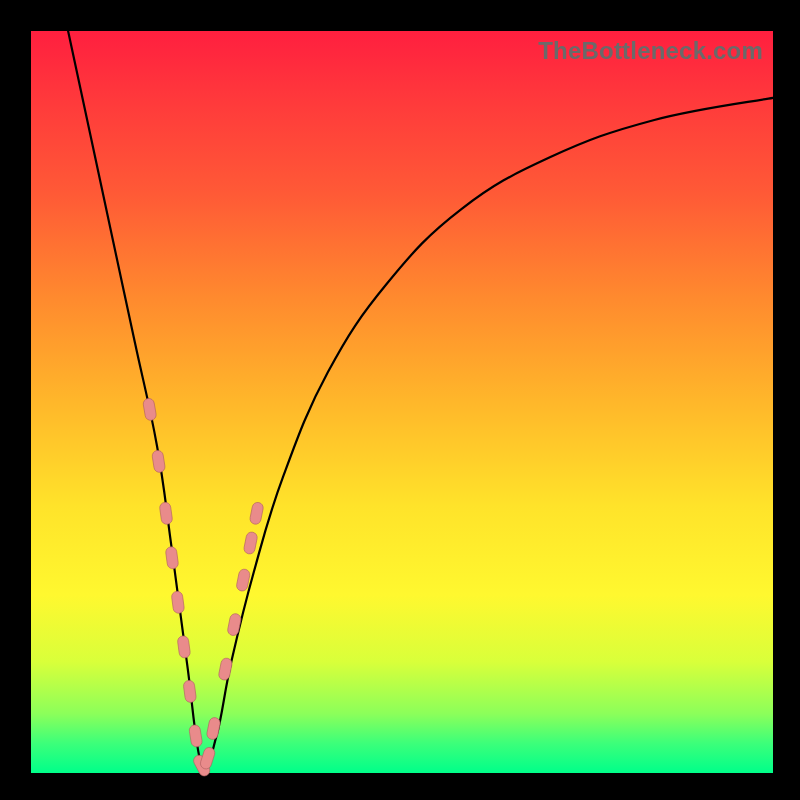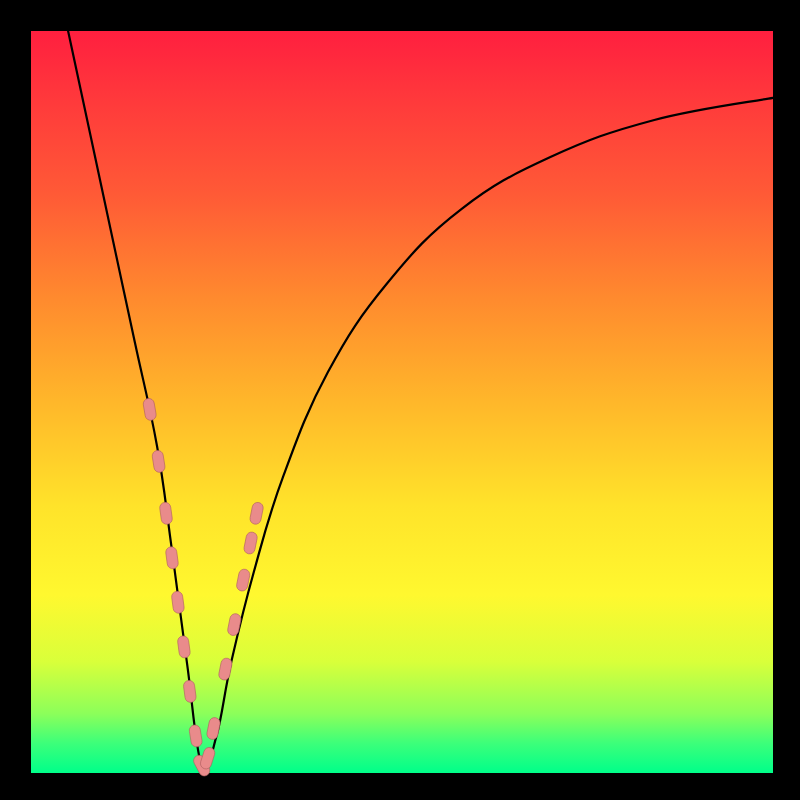--- a/index.html
+++ b/index.html
@@ -60,20 +60,21 @@
     stroke: #b06060;
     stroke-width: 0.6;
   }
 </style>
 </head>
 <body>
 
 <div class="frame">
   <div class="plot-area">
 
+    <span class="watermark">TheBottleneck.com</span>
 
     <svg class="curve" viewBox="0 0 742 742">
       <path id="curve-path" class="curve-path" d="M 37.1 0.0 C 41.6 20.8, 50.5 62.3, 59.4 103.9 C 68.3 145.4, 72.7 166.2, 81.6 207.8 C 90.5 249.3, 95.0 270.1, 103.9 311.6 C 112.8 353.2, 118.7 374.0, 126.1 415.5 C 133.6 457.1, 135.0 476.4, 141.0 519.4 C 146.9 562.4, 149.9 587.7, 155.8 630.7 C 161.8 673.7, 164.7 719.7, 170.7 734.6 C 176.6 749.4, 179.6 725.7, 185.5 704.9 C 191.4 684.1, 192.9 663.3, 200.3 630.7 C 207.8 598.1, 212.2 578.8, 222.6 541.7 C 233.0 504.6, 237.4 485.3, 252.3 445.2 C 267.1 405.1, 276.0 379.9, 296.8 341.3 C 317.6 302.7, 329.4 284.9, 356.2 252.3 C 382.9 219.6, 397.7 203.3, 430.4 178.1 C 463.0 152.9, 480.8 143.9, 519.4 126.1 C 558.0 108.3, 578.8 100.9, 623.3 89.0 C 667.8 77.2, 718.3 71.2, 742.0 66.8"></path>
       <g id="beads">
           <rect x="107.7" y="372.9" width="22" height="11" rx="5.5" ry="5.5" class="bead" transform="rotate(80.3 118.7 378.4)"></rect>
           <rect x="116.6" y="424.9" width="22" height="11" rx="5.5" ry="5.5" class="bead" transform="rotate(81.1 127.6 430.4)"></rect>
           <rect x="124.0" y="476.8" width="22" height="11" rx="5.5" ry="5.5" class="bead" transform="rotate(82.1 135.0 482.3)"></rect>
           <rect x="130.0" y="521.3" width="22" height="11" rx="5.5" ry="5.5" class="bead" transform="rotate(82.4 141.0 526.8)"></rect>
           <rect x="135.9" y="565.8" width="22" height="11" rx="5.5" ry="5.5" class="bead" transform="rotate(82.4 146.9 571.3)"></rect>
           <rect x="141.9" y="610.4" width="22" height="11" rx="5.5" ry="5.5" class="bead" transform="rotate(82.4 152.9 615.9)"></rect>

